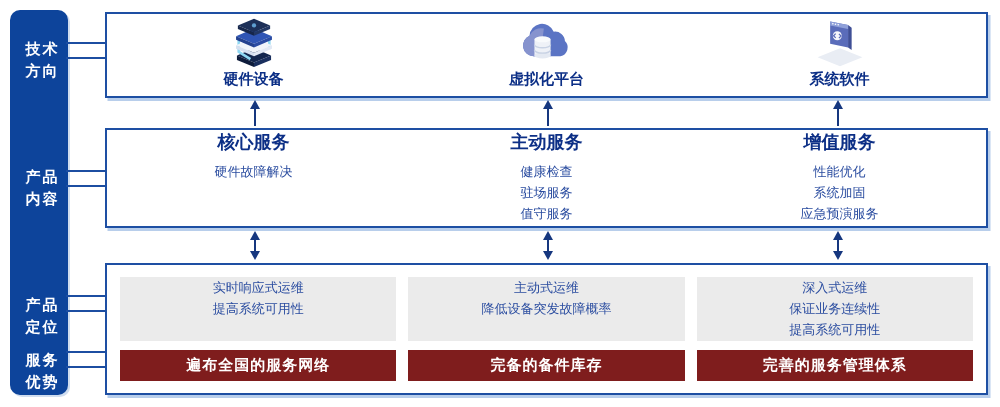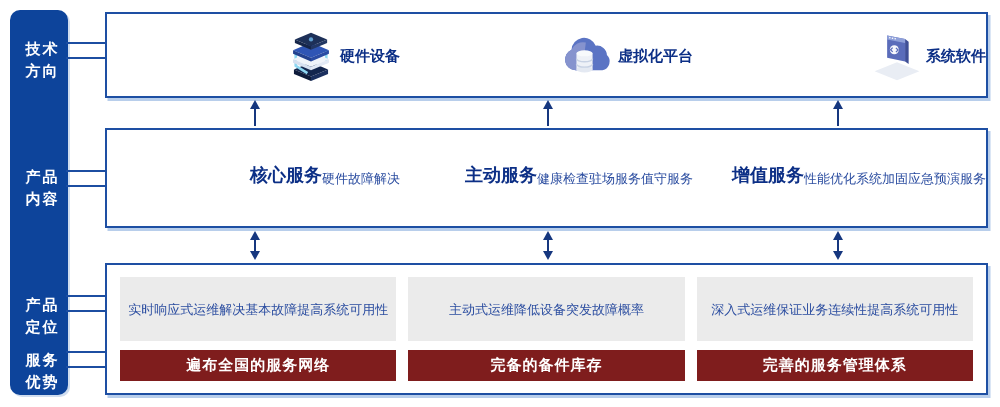--- a/index.html
+++ b/index.html
@@ -28,32 +28,32 @@
   .box {
     position:absolute; left:105px; width:883px; background:#ffffff;
     border:2px solid #1e4fa3;
     box-shadow:2.5px 3px 0 rgba(160,190,228,.75);
     display:flex;
   }
   .top-box { top:12px; height:86px; }
   .mid-box { top:128px; height:100px; }
   .bottom-box { top:263px; height:132px; padding:12px 13px; gap:12px; }
 
-  .col { flex:1; display:flex; flex-direction:row; align-items:center; justify-content:flex-end; }
+  .col { flex:1; display:flex; flex-direction:column; align-items:center; justify-content:flex-start; }
 
   .tech-icon { width:58px; height:52px; margin-top:2px; }
   .tech-label { font-size:15px; font-weight:bold; color:#0c2f86; margin-top:2px; }
 
   .svc-title { font-size:18px; font-weight:bold; color:#0c2f86; margin-bottom:7px; }
   .svc-item { font-size:13px; color:#2b4da0; line-height:21px; }
 
   .pos-col { flex:1; display:flex; flex-direction:column; }
   .gray-panel {
     background:#ebebeb; flex:1;
-    display:flex; flex-direction:row; justify-content:center; align-items:center;
+    display:flex; flex-direction:column; align-items:center;
   }
   .gray-line { font-size:13px; color:#2b4da0; line-height:21px; }
   .blue-bar {
     margin-top:9px; height:31px; background:#7f1d1d;
     color:#ffffff; font-weight:bold; font-size:15px; letter-spacing:1px;
     display:flex; align-items:center; justify-content:center;
   }
 
   .arrow { position:absolute; }
 </style>
@@ -188,21 +188,20 @@
     <polygon points="7,0 2,9 12,9" fill="#16377f"></polygon>
       <rect x="6" y="8" width="2" height="13" fill="#16377f"></rect>
       <polygon points="7,29 2,20 12,20" fill="#16377f"></polygon>
   </svg>
 
   <div class="box bottom-box">
 
     <div class="pos-col">
       <div class="gray-panel">
         <div class="gray-line">实时响应式运维</div>
-        <div class="gray-line">解决基本故障</div>
         <div class="gray-line">提高系统可用性</div>
       </div>
       <div class="blue-bar">遍布全国的服务网络</div>
     </div>
 
     <div class="pos-col">
       <div class="gray-panel">
         <div class="gray-line">主动式运维</div>
         <div class="gray-line">降低设备突发故障概率</div>
       </div>

